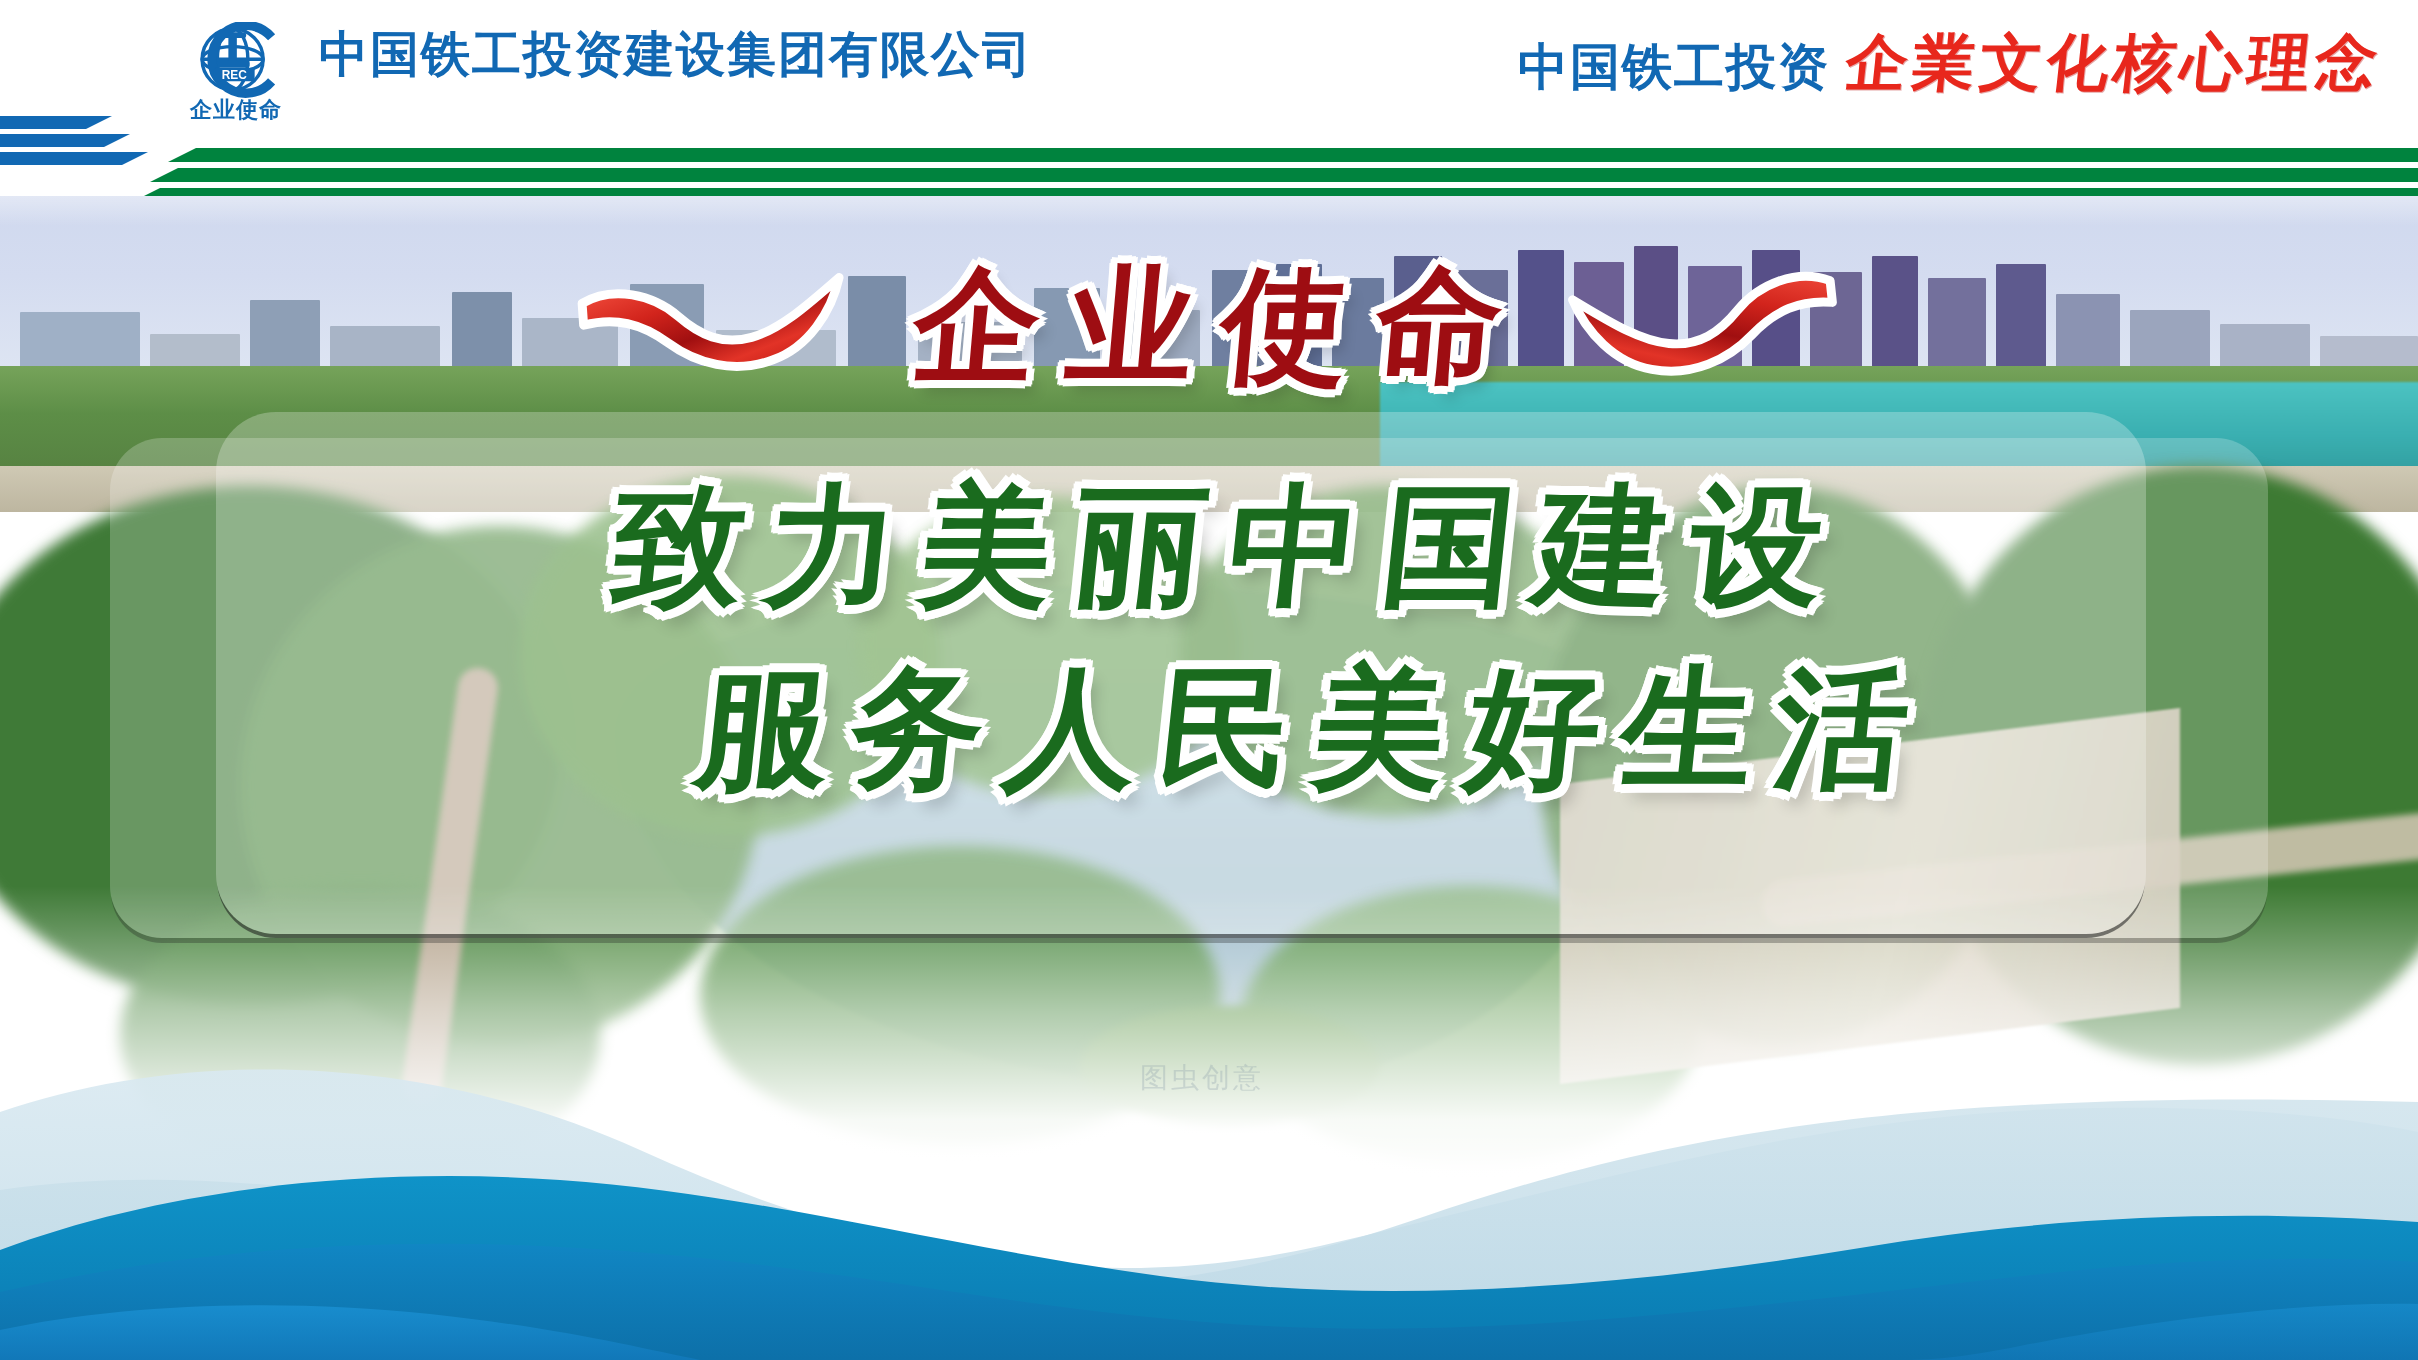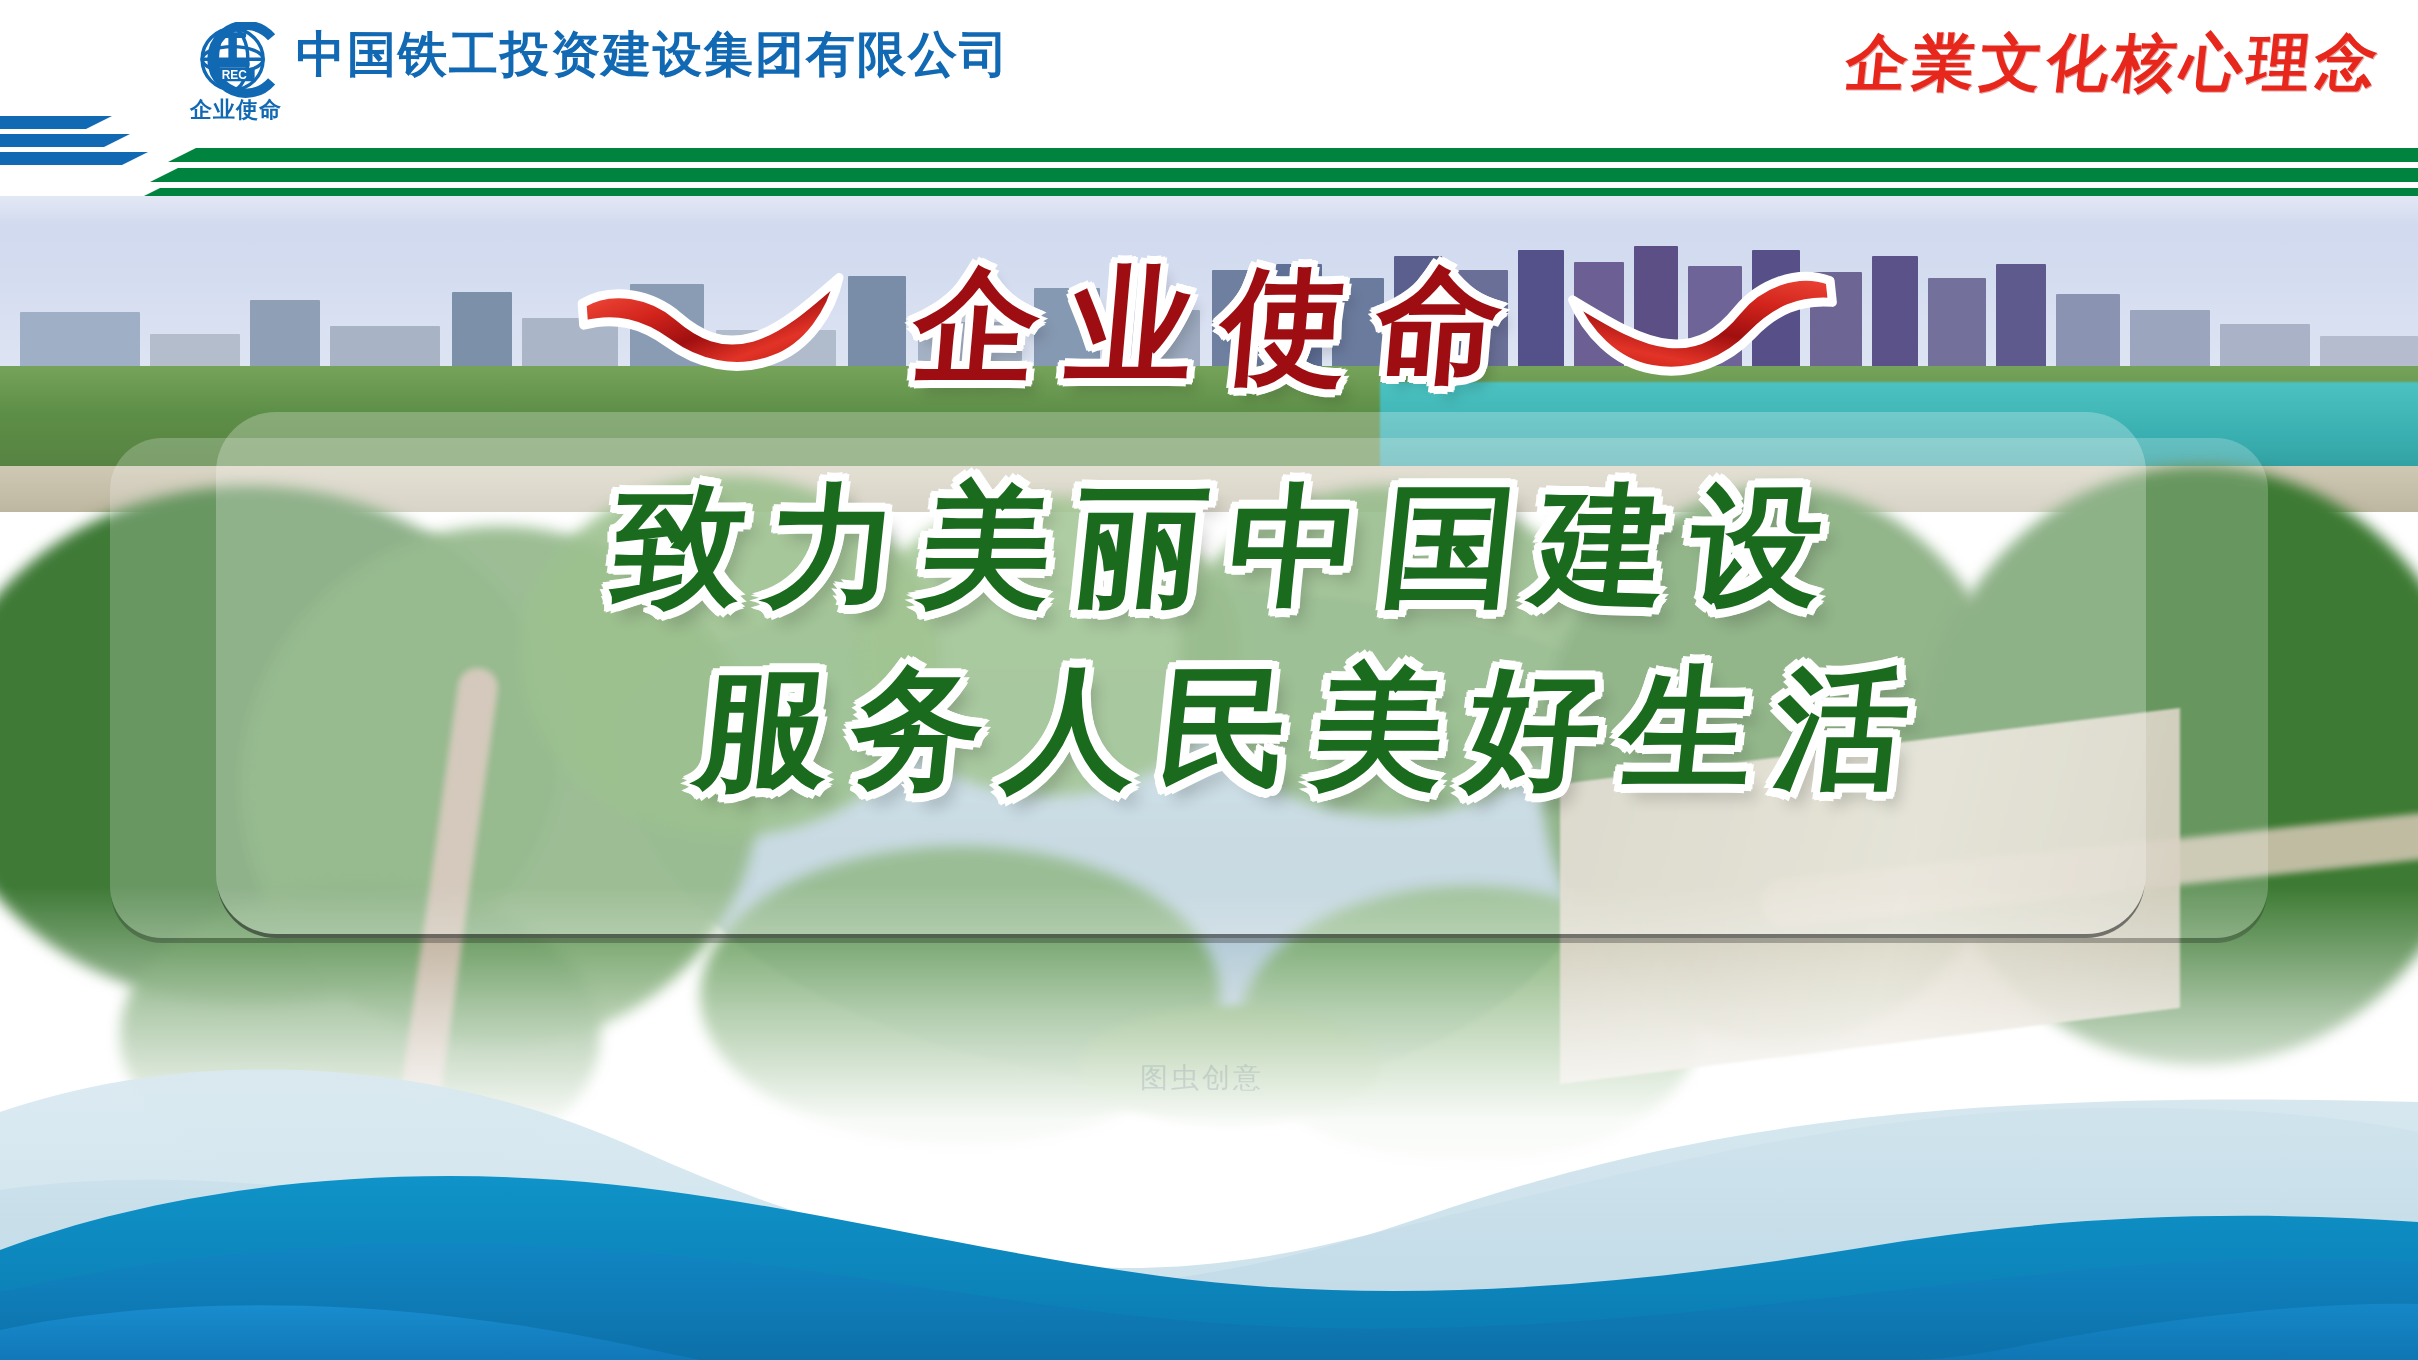--- a/index.html
+++ b/index.html
@@ -49,21 +49,21 @@
   
   .brand{
     position:absolute;left:186px;top:22px;display:flex;align-items:flex-start;gap:10px;
   }
   .brand-mark{position:relative;width:100px;display:flex;flex-direction:column;align-items:center;}
   .crec-logo{width:86px;height:78px;display:block;}
   .brand-mark-cn{
     color:#1168b3;font-weight:700;font-size:22px;line-height:24px;letter-spacing:1px;
     white-space:nowrap;margin-top:-2px;
   }
-  .brand-text{display:flex;flex-direction:column;justify-content:space-between;padding-top:4px;}
+  .brand-text{display:flex;flex-direction:column;justify-content:space-between;padding-top:4px;margin-left:23px;}
   .brand-cn{
     color:#1168b3;font-weight:700;font-size:49px;line-height:56px;letter-spacing:2px;
     white-space:nowrap;
   }
   .brand-en{
     color:#1f5fa3;font-family:"Liberation Serif","DejaVu Serif",serif;font-weight:700;
     font-size:23px;line-height:28px;letter-spacing:.4px;white-space:nowrap;margin-top:2px;
   }
 
   
@@ -408,17 +408,18 @@
         </svg>
         <div class="brand-mark-cn">企业使命</div>
       </div>
 
       <div class="brand-text">
         <div class="brand-cn">中国铁工投资建设集团有限公司</div>
       </div>
     </div>
 
     <div class="hdr-right">
+      <span class="hdr-right-blue">中国铁工投资</span>
       <span class="hdr-right-red">企業文化核心理念</span>
     </div>
   </div>
 
 </div>
 
 </body></html>

